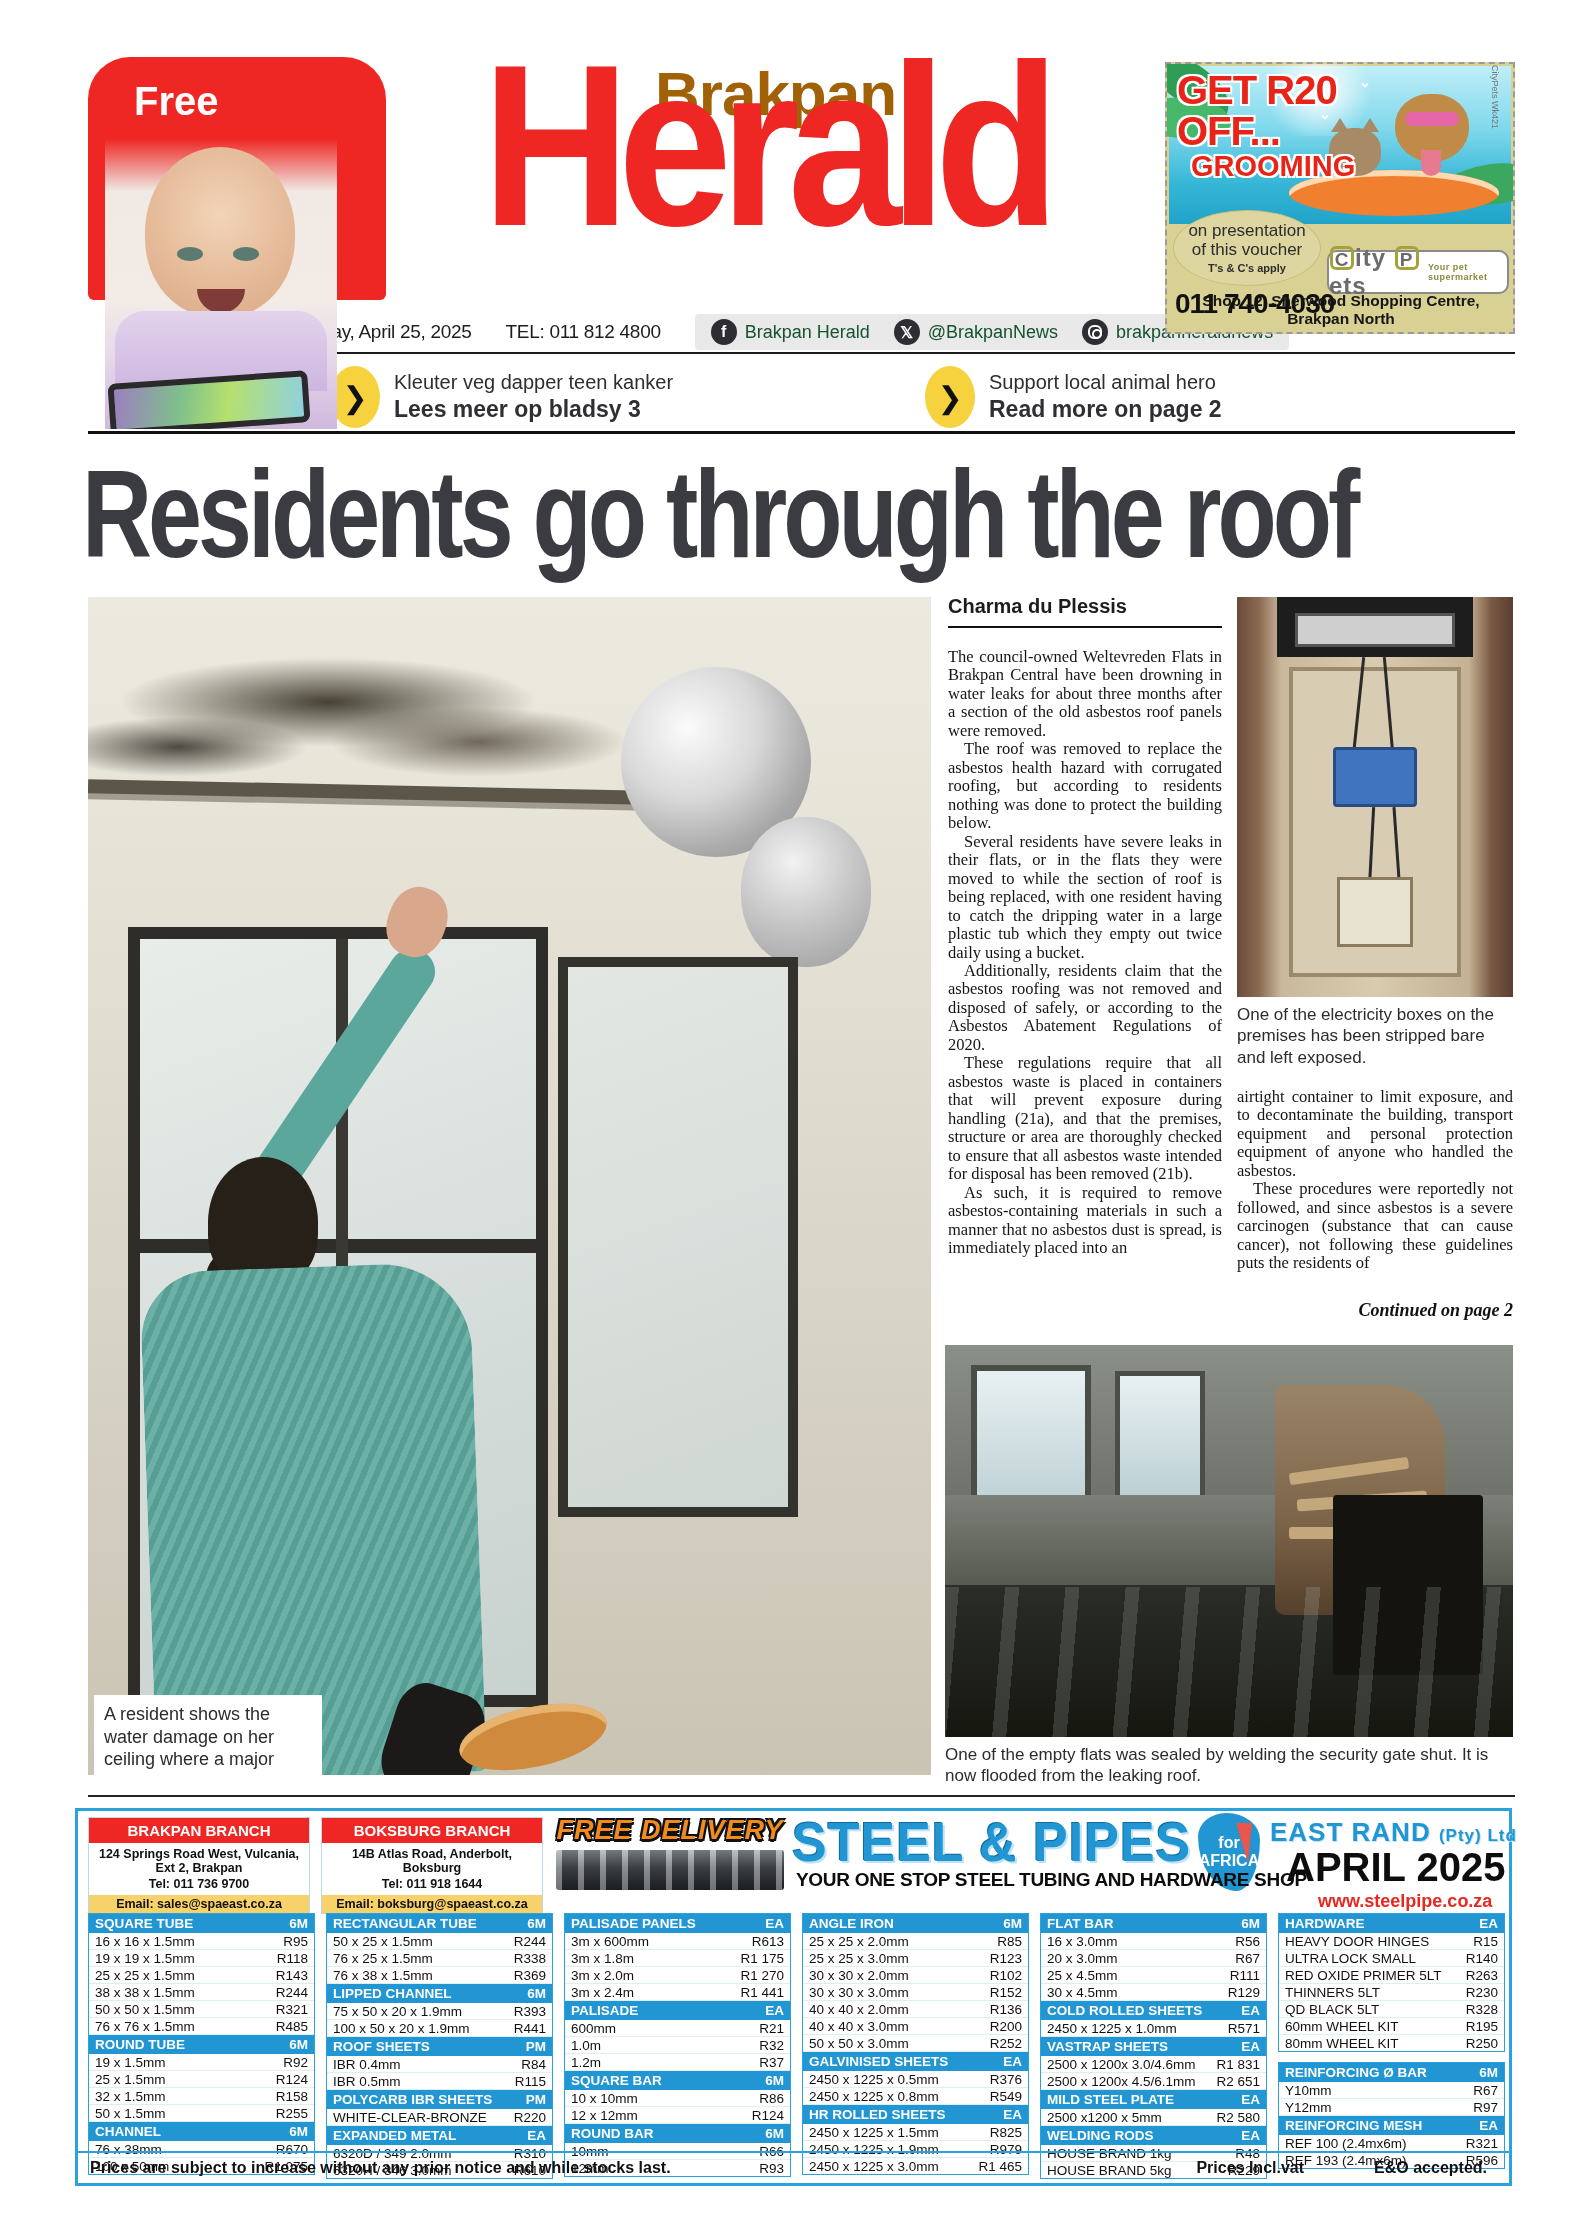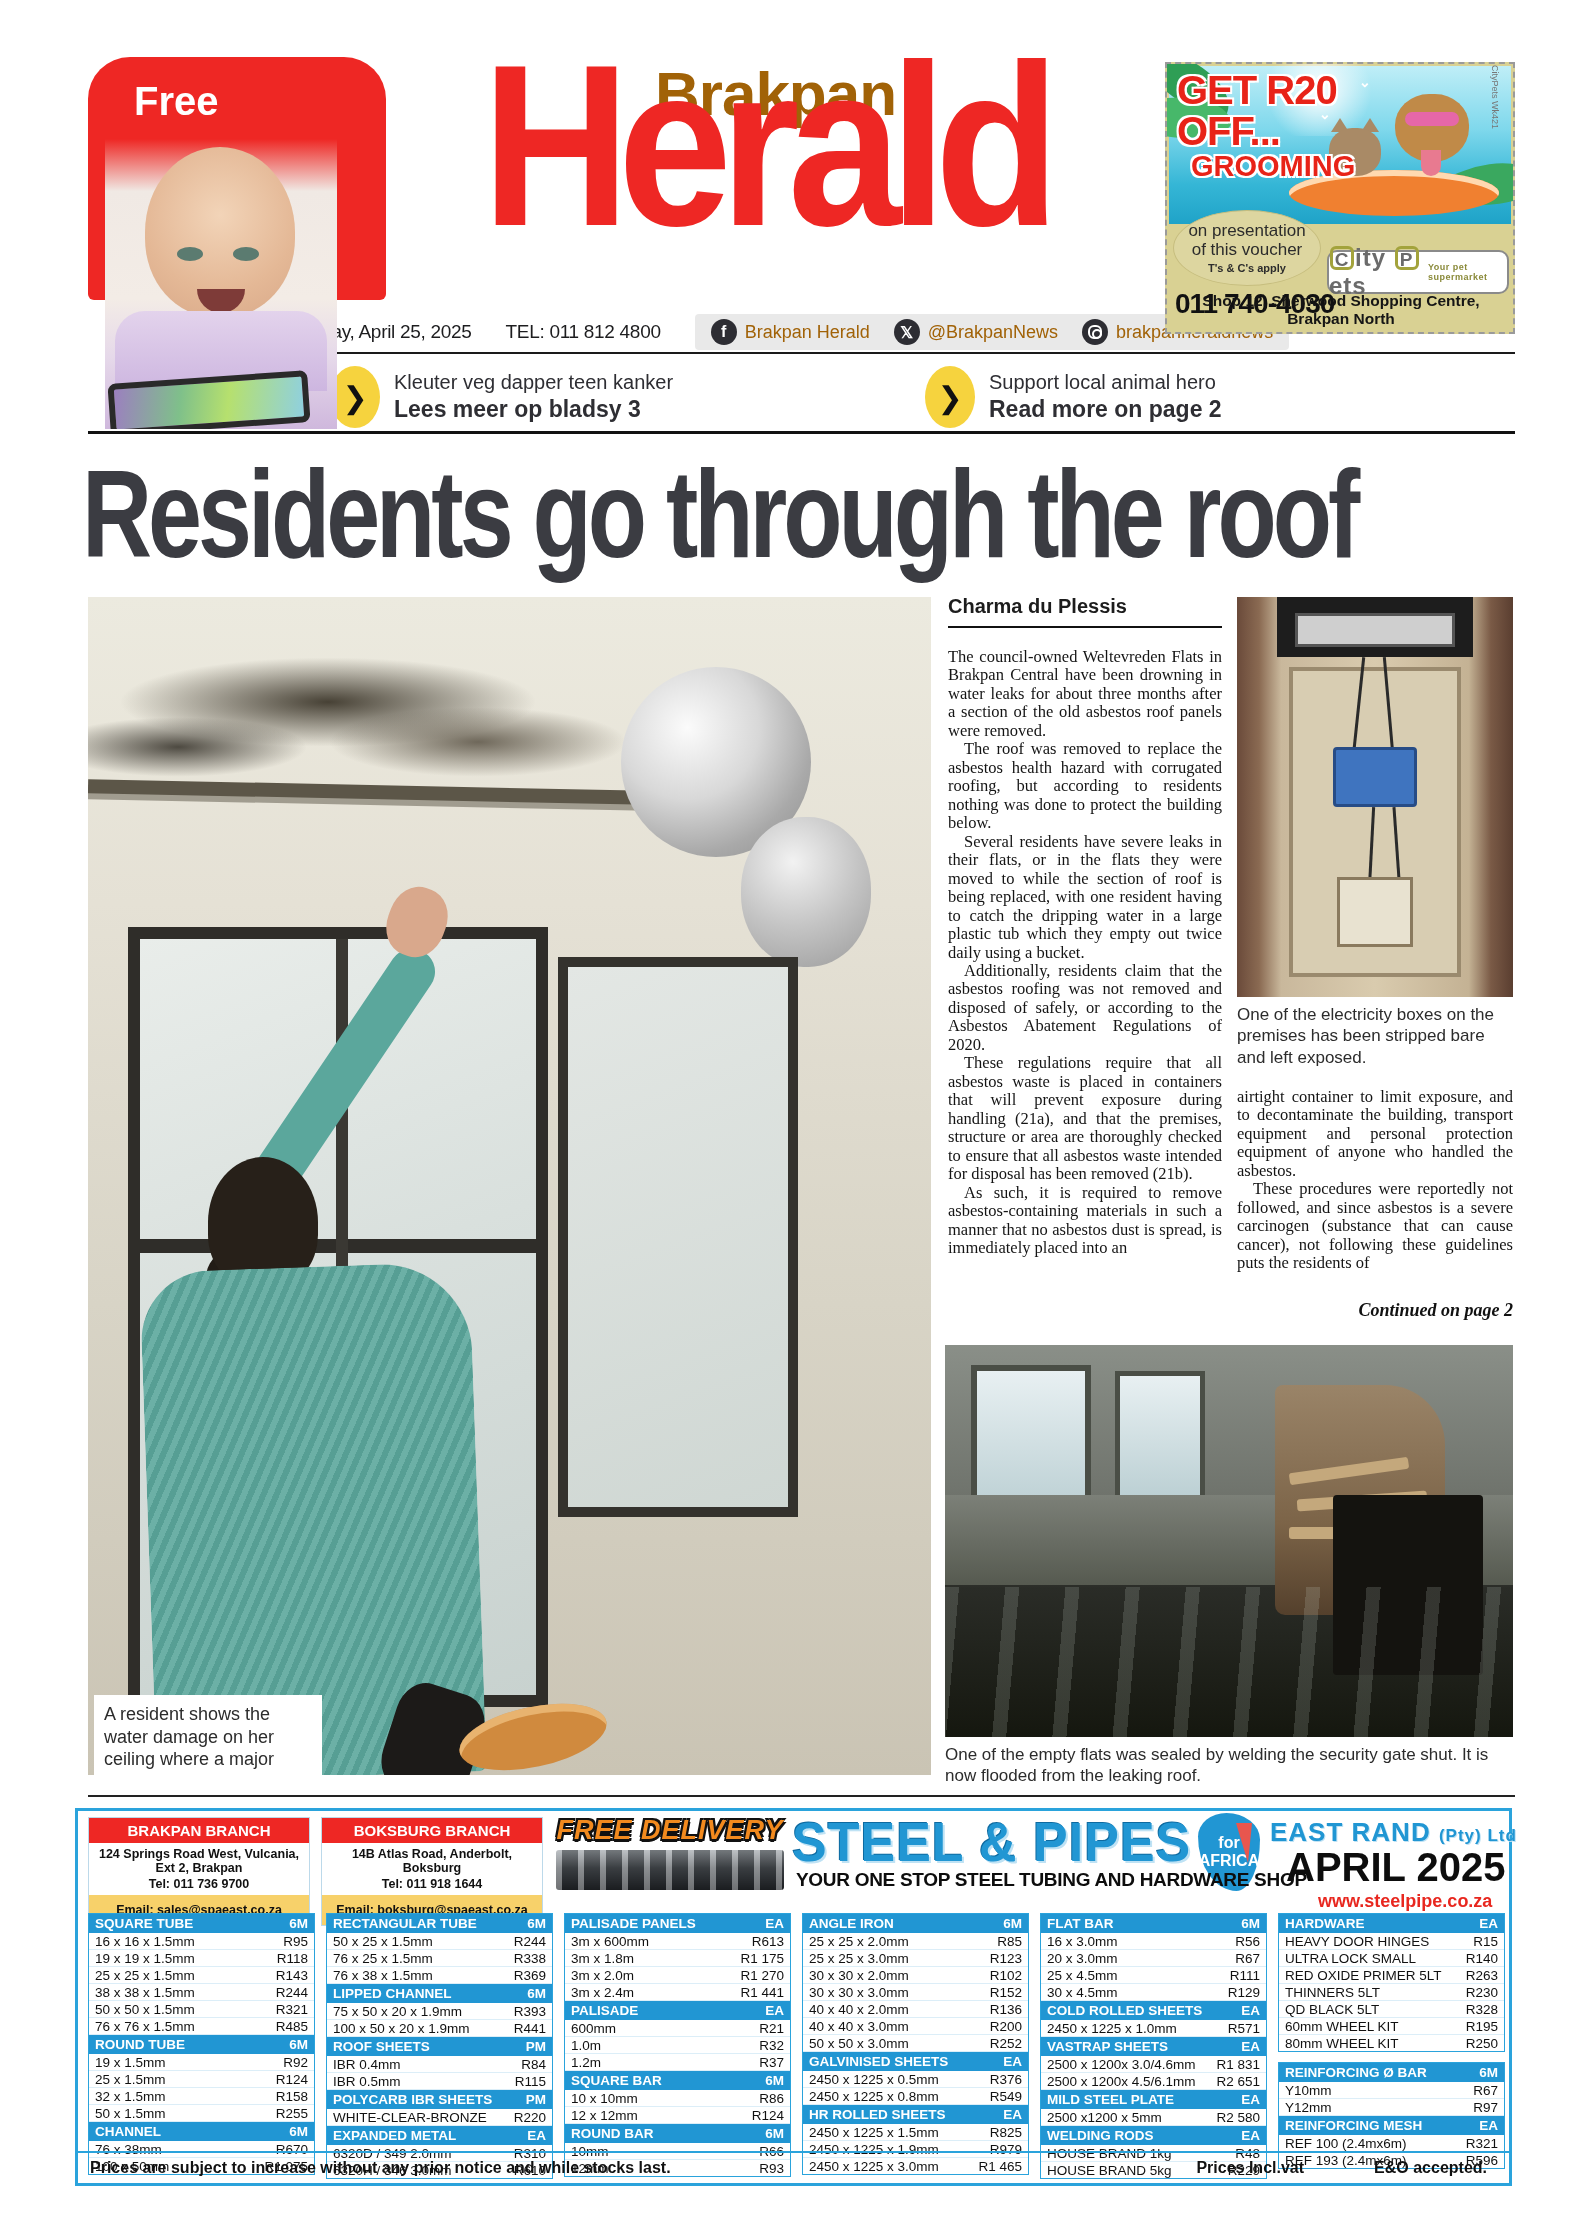--- a/index.html
+++ b/index.html
@@ -30,21 +30,21 @@
     letter-spacing:-12px; line-height:1; transform:scaleY(1.12); transform-origin:left top; }
   .date-row { position:absolute; left:300px; top:314px; display:flex; align-items:center; gap:34px; }
   .date-row .txt { font-size:19px; color:#1d1d1f; letter-spacing:-0.3px; }
   .social-pill { display:flex; align-items:center; gap:24px; background:#e9e9e9; border-radius:4px; padding:5px 16px; }
   .social-item { display:flex; align-items:center; gap:8px; }
   .soc-ic { width:26px; height:26px; border-radius:50%; background:#2d2d33; color:#fff; font-size:16px;
     font-weight:bold; display:flex; align-items:center; justify-content:center; }
   .soc-ic.ig { background:#2d2d33; position:relative; }
   .soc-ic.ig::before { content:""; position:absolute; inset:6px; border:2px solid #fff; border-radius:6px; }
   .soc-ic.ig::after { content:""; position:absolute; left:10px; top:10px; width:6px; height:6px; border:2px solid #fff; border-radius:50%; }
-  .social-item .lbl { font-size:18px; color:#a16207; }
+  .social-item .lbl { font-size:18px; color:#14532d; }
 
   
   .pets-ad { position:absolute; left:1165px; top:62px; width:350px; height:272px;
     border:2px dashed #9a9a9a; background:#d9d193; overflow:hidden; }
   .pets-photo { position:absolute; inset:2px 2px auto 2px; height:158px;
     background:linear-gradient(180deg,#bfeef7 0%, #7fd8ec 40%, #35b6d6 75%, #1fa3c8 100%); }
   .pets-sun { position:absolute; left:90px; top:-20px; width:120px; height:90px;
     background:radial-gradient(circle,#ffffff 0%, rgba(255,255,255,0) 70%); }
   .palm { position:absolute; width:90px; height:46px; background:#2f9e55; border-radius:10% 90% 20% 80%; }
   .palm.p1 { left:-24px; top:-6px; transform:rotate(20deg); }
@@ -186,21 +186,21 @@
   .rule-bottom { position:absolute; left:88px; top:1795px; width:1427px; height:2px; background:#222; }
 
   
   .steel-ad { position:absolute; left:75px; top:1808px; width:1437px; height:378px;
     border:3px solid #2aa3dc; background:#fff; }
   .branch { position:absolute; top:6px; width:222px; border:1px solid #bcd9ea; text-align:center; }
   .branch.b1 { left:10px; } .branch.b2 { left:243px; }
   .branch-name { background:#ee2724; color:#fff; font-weight:bold; font-size:15px; padding:4px 0; }
   .branch-addr { font-size:12.5px; font-weight:bold; color:#111; padding:4px 2px 1px; }
   .branch-tel { font-size:12.5px; font-weight:bold; color:#111; padding:1px 0 4px; }
-  .branch-email { background:#f7d16a; font-size:12.5px; font-weight:bold; color:#111; padding:8px 0; }
+  .branch-email { background:#f7d16a; font-size:12.5px; font-weight:bold; color:#111; padding:2px 0; }
   .free-del { position:absolute; left:478px; top:4px; width:228px; text-align:center; }
   .free-del .fd-txt { font-size:27px; font-weight:bold; font-style:italic; color:#f28a1e; letter-spacing:1px;
     text-shadow:-2px -2px 0 #111, 2px -2px 0 #111, -2px 2px 0 #111, 2px 2px 0 #111, 0 3px 0 #111; }
   .fd-img { margin-top:4px; height:40px; border-radius:3px;
     background:linear-gradient(180deg,#9aa0a6 0%, #4d5257 45%, #23262a 100%);
     background-image:repeating-linear-gradient(90deg, rgba(255,255,255,0.35) 0 6px, rgba(0,0,0,0.25) 6px 22px),
       linear-gradient(180deg,#9aa0a6 0%, #4d5257 45%, #23262a 100%); }
   .sp-logo { position:absolute; left:714px; top:0px; font-size:52px; font-weight:bold; color:#2196d3;
     letter-spacing:1px; text-shadow:2px 2px 0 #bfe2f4, -1px -1px 0 #0e6aa0; white-space:nowrap;
     transform:scaleY(1.05); transform-origin:left top; }

